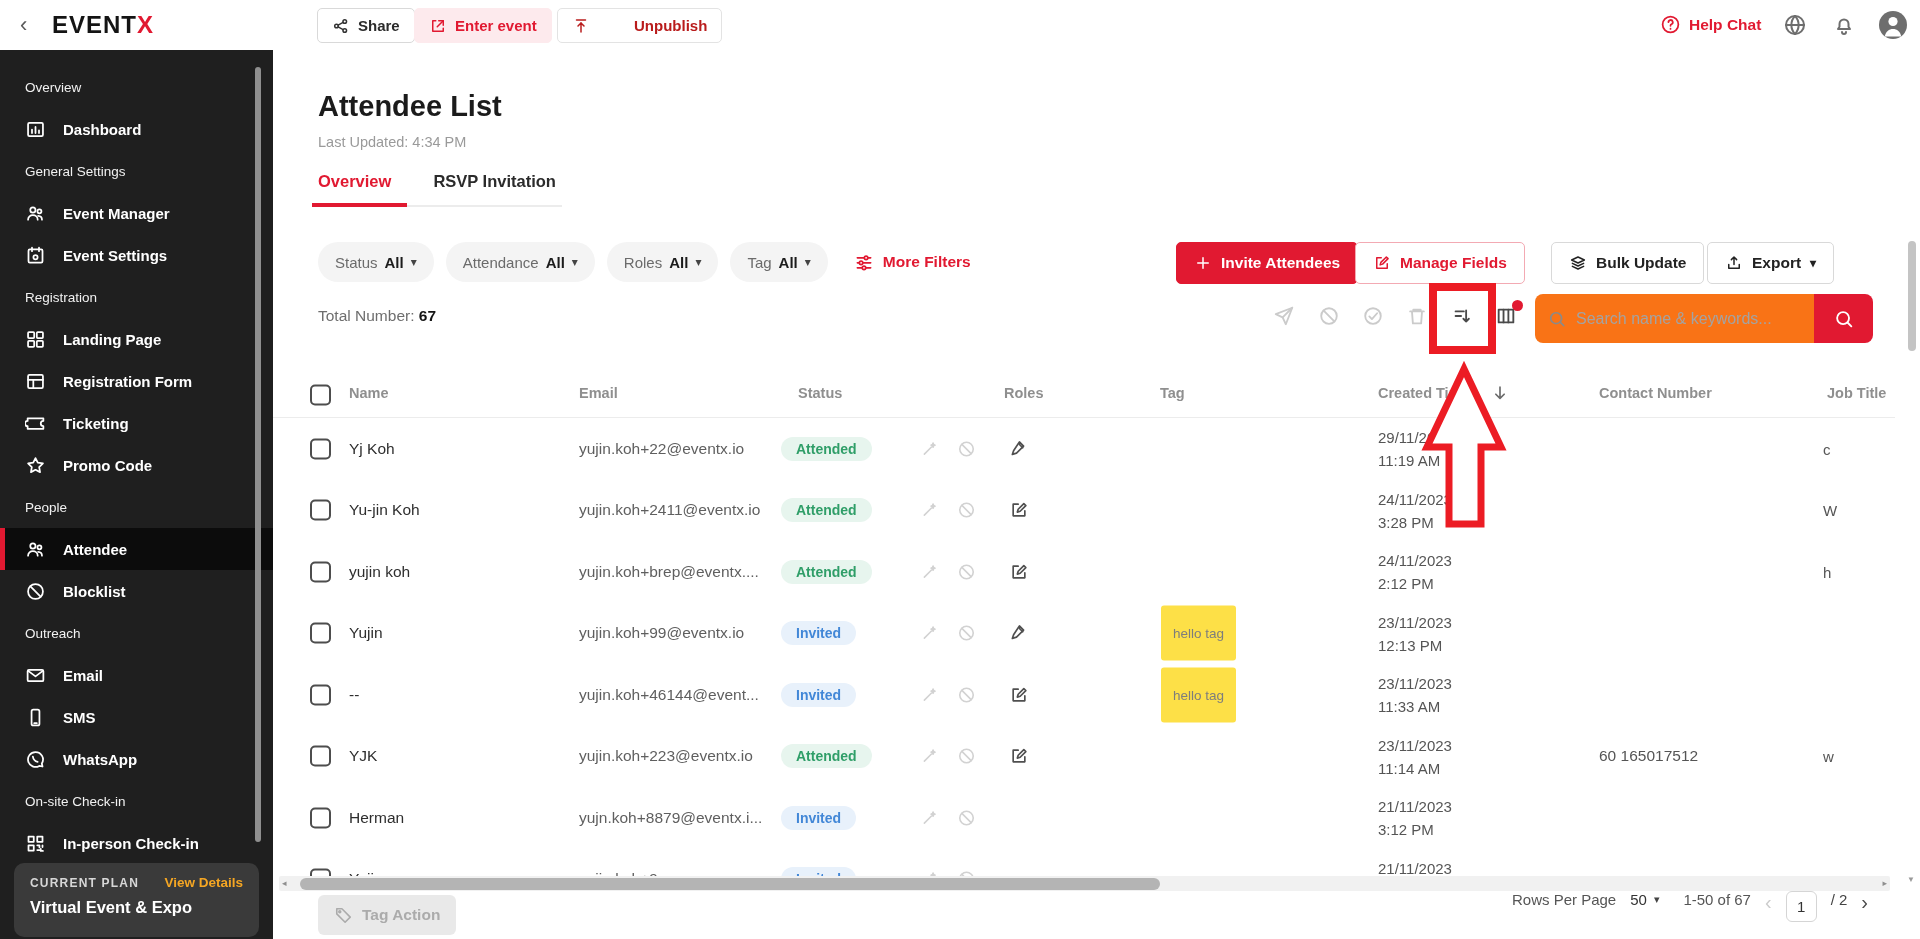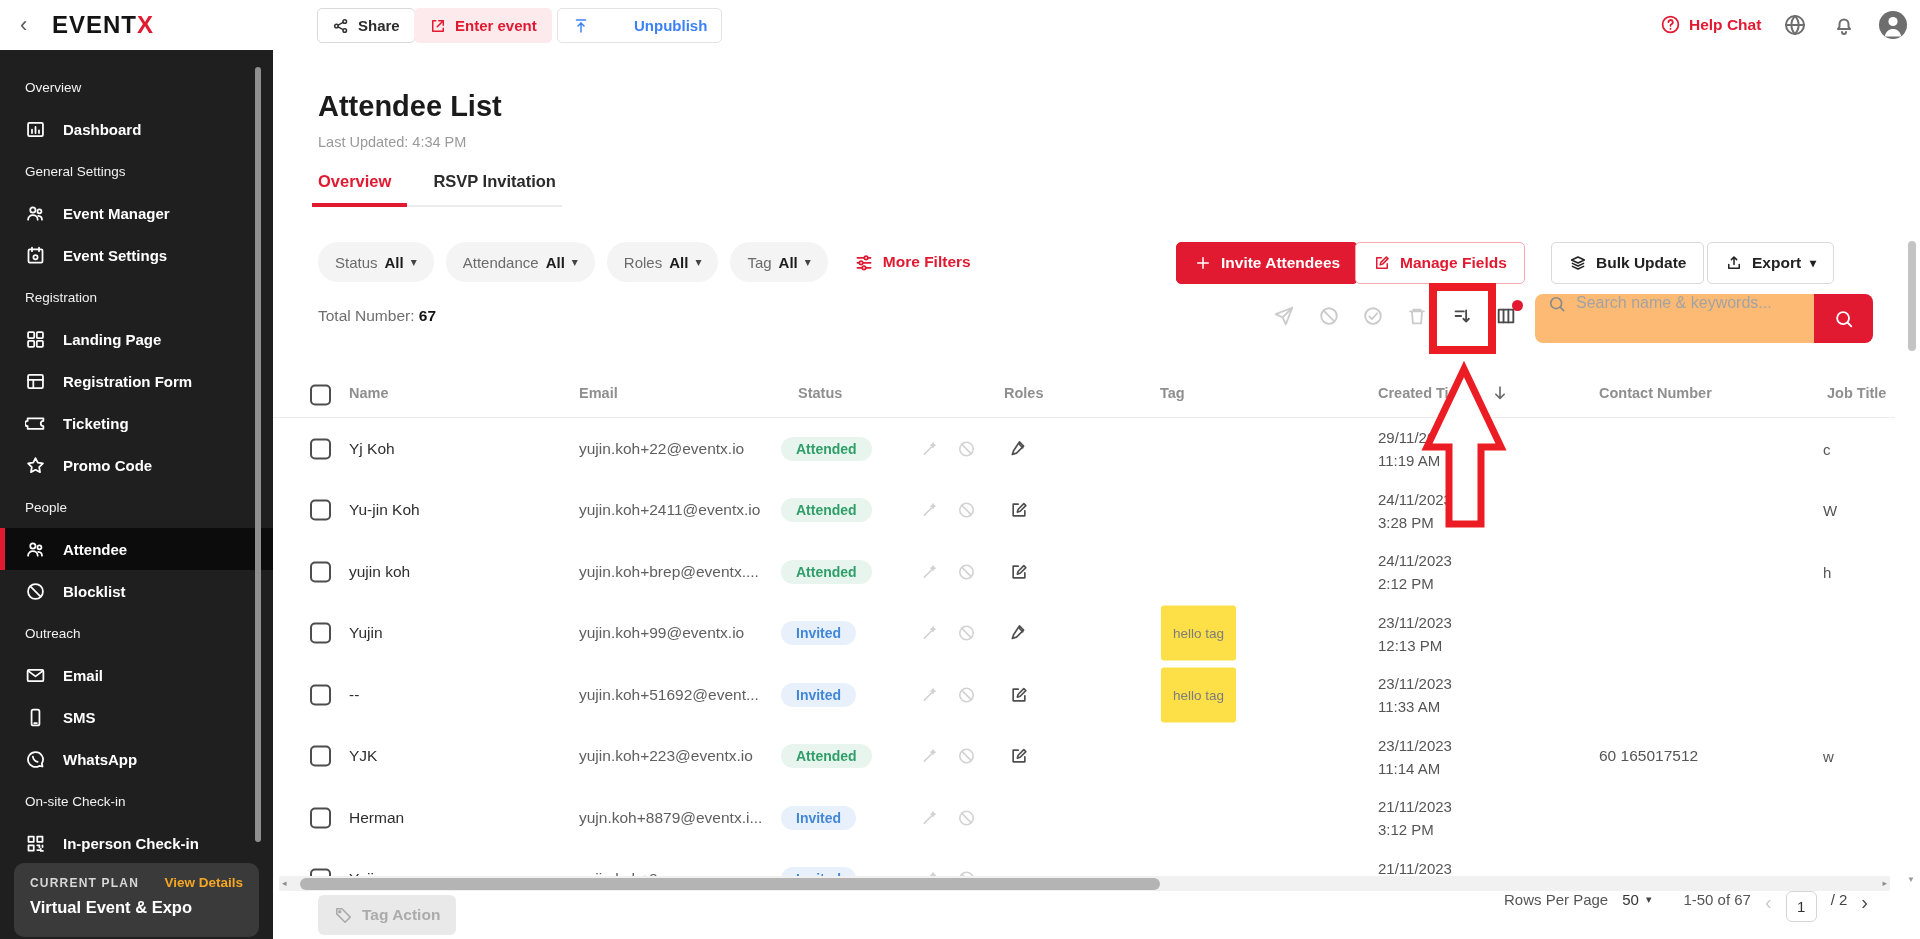--- a/index.html
+++ b/index.html
@@ -9,21 +9,21 @@
 
   
   .topbar { position:absolute; top:0; left:0; right:0; height:50px; background:#fff; z-index:30; }
   .back { position:absolute; left:20px; top:13px; font-size:22px; color:#5a5a5a; line-height:24px; cursor:pointer; }
   .logo { position:absolute; left:52px; top:11px; font-size:24px; font-weight:800; letter-spacing:1px; color:#141414; }
   .logo .x { color:#e11931; }
   .tb-btn { position:absolute; top:8px; height:35px; display:inline-flex; align-items:center; gap:8px;
             border:1px solid #d9d9d9; border-radius:5px; background:#fff; padding:0 14px;
             font-size:15px; font-weight:700; color:#2b2b2b; }
   .tb-btn.enter { background:#fdeaed; border-color:#fdeaed; color:#e11931; }
-  .tb-btn.disabled { color:#3b82f6; border-color:#e3e3e3;gap:44px; }
+  .tb-btn.disabled { color:#b91c1c; border-color:#e3e3e3;gap:44px; }
   .help { position:absolute; top:14px; left:1660px; display:flex; align-items:center; gap:8px;
           color:#e11931; font-size:15.5px; font-weight:700; }
   .glb { position:absolute; top:13px; left:1783px; width:24px; height:24px; color:#6e6e6e; }
   .bel { position:absolute; top:13px; left:1832px; width:24px; height:24px; color:#6e6e6e; }
   .ava { position:absolute; top:10px; left:1878px; width:30px; height:30px; }
 
   
   .sidebar { position:absolute; top:50px; left:0; width:273px; bottom:0; background:#1f1f1f; z-index:20; }
   .nav { position:absolute; top:16px; left:0; right:0; }
   .nav-row { position:relative; height:42px; display:flex; align-items:center; }
@@ -65,22 +65,22 @@
   .act.manage { left:1082px; border-color:#f3aab3; color:#e11931; }
   .act.bulk   { left:1278px; }
   .act.export { left:1434px; }
 
   .total { position:absolute; left:45px; top:257px; font-size:15.5px; color:#6e6e6e; }
   .total b { color:#141414; }
   .tools { position:absolute; top:255px; left:0; height:24px; }
   .tool { position:absolute; width:22px; height:22px; color:#cbcbcb; cursor:pointer; }
   .tool.dark { color:#4a4a4a; }
   .tool .dot { position:absolute; top:-5px; right:-6px; width:11px; height:11px; border-radius:50%; background:#e11931; }
-  .search { position:absolute; left:1262px; top:244px; width:279px; height:49px; background:#fdba74;
-            border-radius:8px 0 0 8px; display:flex; align-items:flex-start; padding:0 12px; gap:9px; }
+  .search { position:absolute; left:1262px; top:244px; width:279px; height:49px; background:#f97316;
+            border-radius:8px 0 0 8px; display:flex; align-items:center; padding:0 12px; gap:9px; }
   .search .ic { width:20px; height:20px; color:#8a8a8a; flex:0 0 auto; }
   .search input { border:0; outline:0; background:transparent; font-size:16px; color:#333; width:100%;
                   font-family:"Liberation Sans",sans-serif; }
   .search input::placeholder { color:#a3a3a3; }
   .search-btn { position:absolute; left:1541px; top:244px; width:59px; height:49px; background:#e11931;
                 border:0; border-radius:0 8px 8px 0; color:#fff; cursor:pointer; display:flex; align-items:center; justify-content:center; }
   .search-btn .ic { width:22px; height:22px; }
 
   
   .thead { position:absolute; left:0; right:25px; top:321px; height:47px; border-bottom:1px solid #ececec; }
@@ -115,21 +115,21 @@
   .vscroll .arr { position:absolute; bottom:0; left:1px; font-size:9px; color:#8f8f8f; }
 
   
   .footer { position:absolute; left:0; right:0; bottom:0; height:48px; background:#fff; }
   .tagaction { position:absolute; left:45px; top:4px; height:40px; border-radius:6px; background:#e9e9e9; border:0;
                display:inline-flex; align-items:center; gap:9px; padding:0 16px; font-size:15.5px; font-weight:700; color:#ababab; }
   .tagaction .ic { width:19px; height:19px; }
   .pager { position:absolute; right:52px; top:0; height:48px; display:flex; align-items:flex-start; gap:14px;
            font-size:15px; color:#555; }
   .pager .rpp { color:#555; }
-  .pager .rppv { display:inline-flex; align-items:center; gap:7px; color:#333; cursor:pointer; margin-right:18px; }
+  .pager .rppv { display:inline-flex; align-items:center; gap:7px; color:#333; cursor:pointer; margin-right:10px; }
   .pager .caret { font-size:11px; color:#444; }
   .pager .range { margin-right:0; }
   .pg-prev { color:#cccccc; font-size:20px; cursor:default; }
   .pg-next { color:#4a4a4a; font-size:20px; cursor:pointer; }
   .pg-box { width:31px; height:31px; border:1px solid #d5d5d5; border-radius:6px; display:flex; align-items:center;
             justify-content:center; font-size:15px; color:#333; }
   .pg-sep { color:#444; }
 
   
   .annot { position:absolute; inset:0; z-index:50; pointer-events:none; }
@@ -582,21 +582,21 @@
           <span class="rowic ri-role"><svg viewBox="0 0 24 24" fill="none" stroke="currentColor" stroke-width="2" stroke-linecap="round" stroke-linejoin="round">
               <path d="M12.5 3.5l5 5L9 17l-5 1.5L5.5 14z"></path>
               <path d="M12.5 6.5l4 4"></path>
             </svg></span>
           <span class="cell c-tag">hello tag</span>
           <span class="cell c-date"><span class="d">23/11/2023</span><br><span class="t">12:13 PM</span></span>
         </div>
         <div class="trow" style="top: 246px;">
           <span class="cb"></span>
           <span class="cell c-name">--</span>
-          <span class="cell c-email">yujin.koh+51692@event...</span>
+          <span class="cell c-email">yujin.koh+46144@event...</span>
           <span class="cell status invited">Invited</span>
           <span class="rowic ri-wand"><svg viewBox="0 0 24 24" fill="none" stroke="currentColor" stroke-width="2" stroke-linecap="round" stroke-linejoin="round">
               <path d="M5.5 18.5l9-9"></path>
               <path d="M16.5 4.5l.7 1.9 1.9.7-1.9.7-.7 1.9-.7-1.9-1.9-.7 1.9-.7z"></path>
             </svg></span>
           <span class="rowic ri-ban"><svg viewBox="0 0 24 24" fill="none" stroke="currentColor" stroke-width="2" stroke-linecap="round" stroke-linejoin="round">
               <circle cx="12" cy="12" r="8.5"></circle>
               <path d="M6.2 6.2l11.6 11.6"></path>
             </svg></span>
           <span class="rowic ri-role"><svg viewBox="0 0 24 24" fill="none" stroke="currentColor" stroke-width="2" stroke-linecap="round" stroke-linejoin="round">

